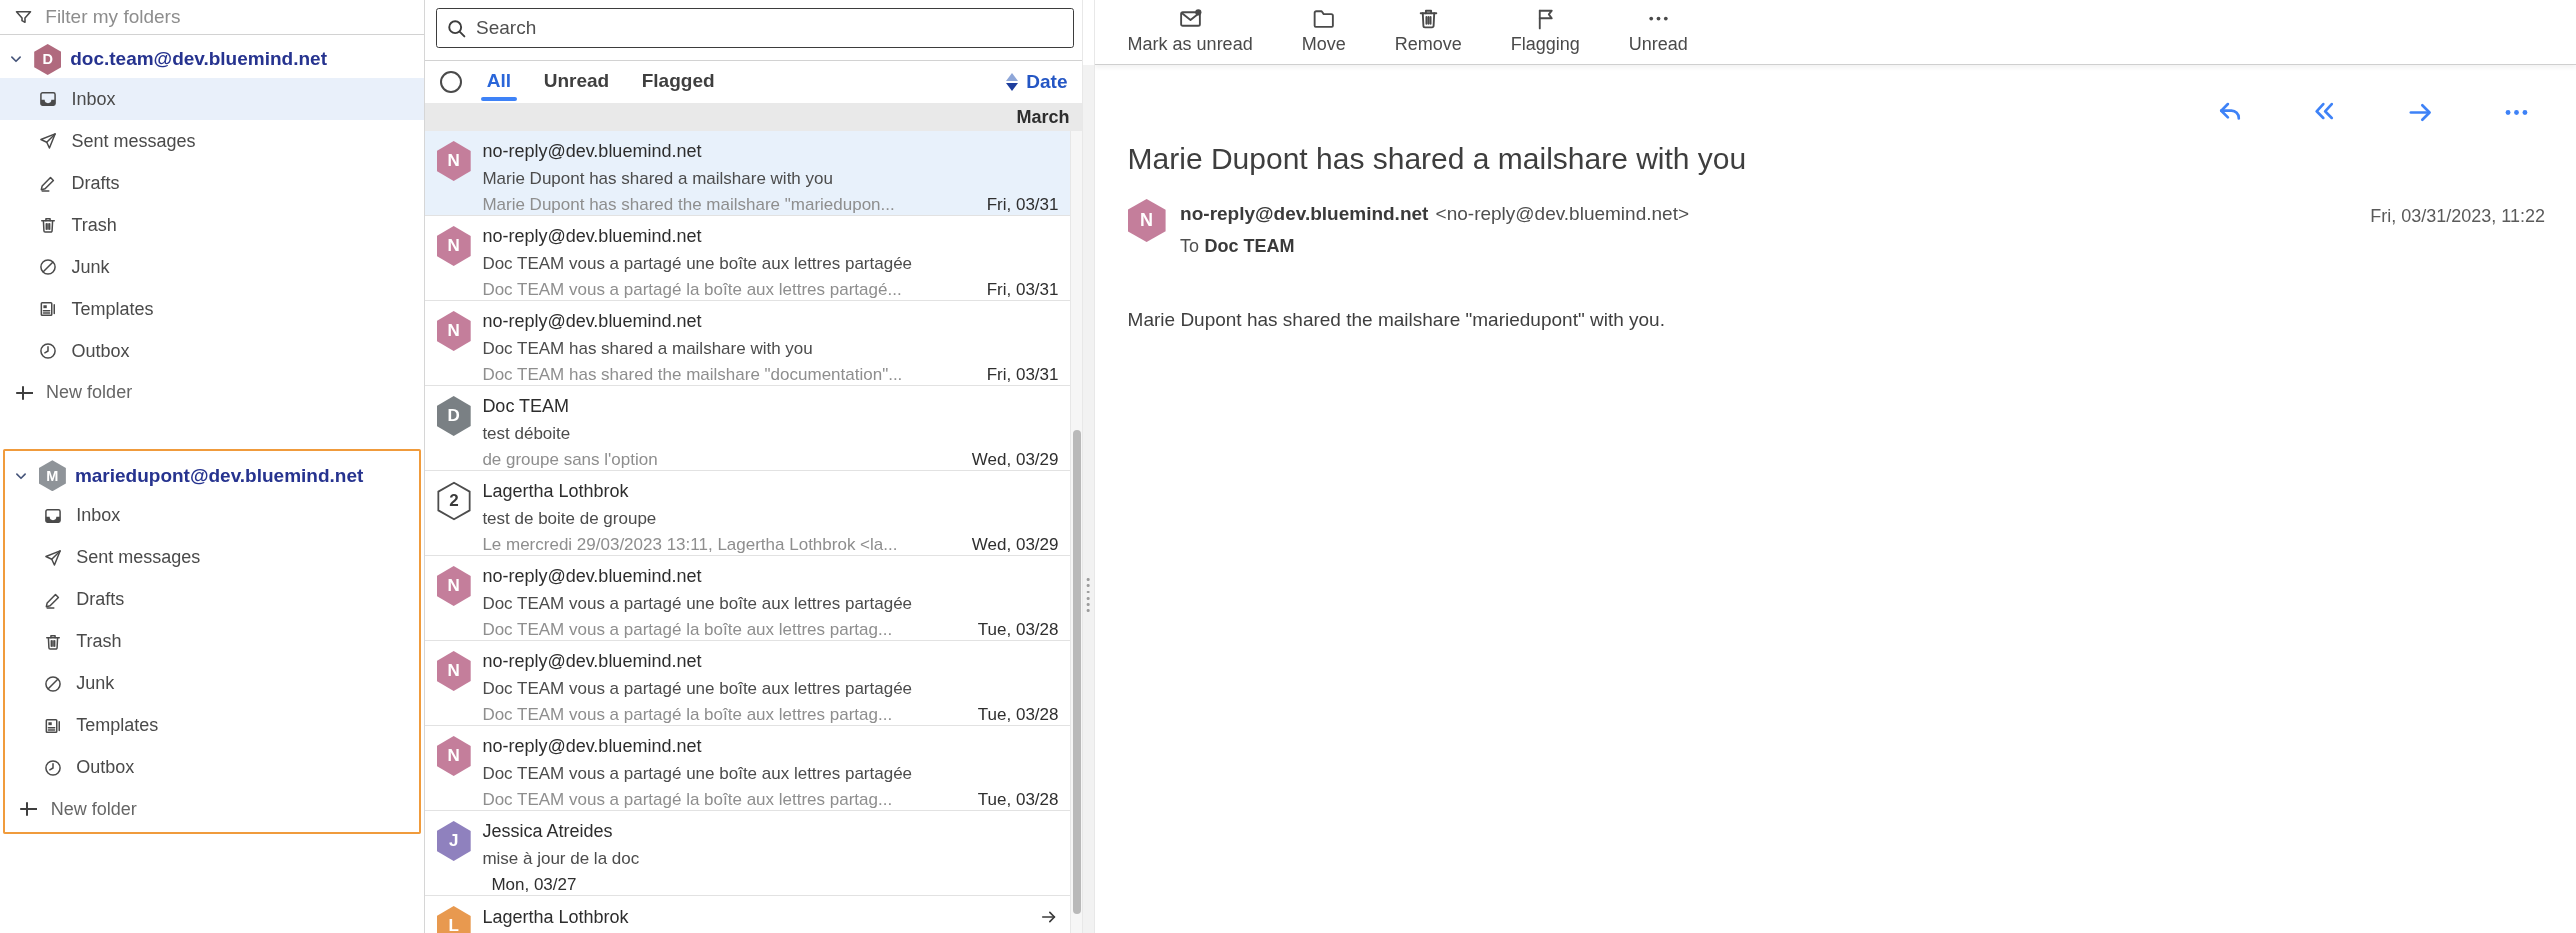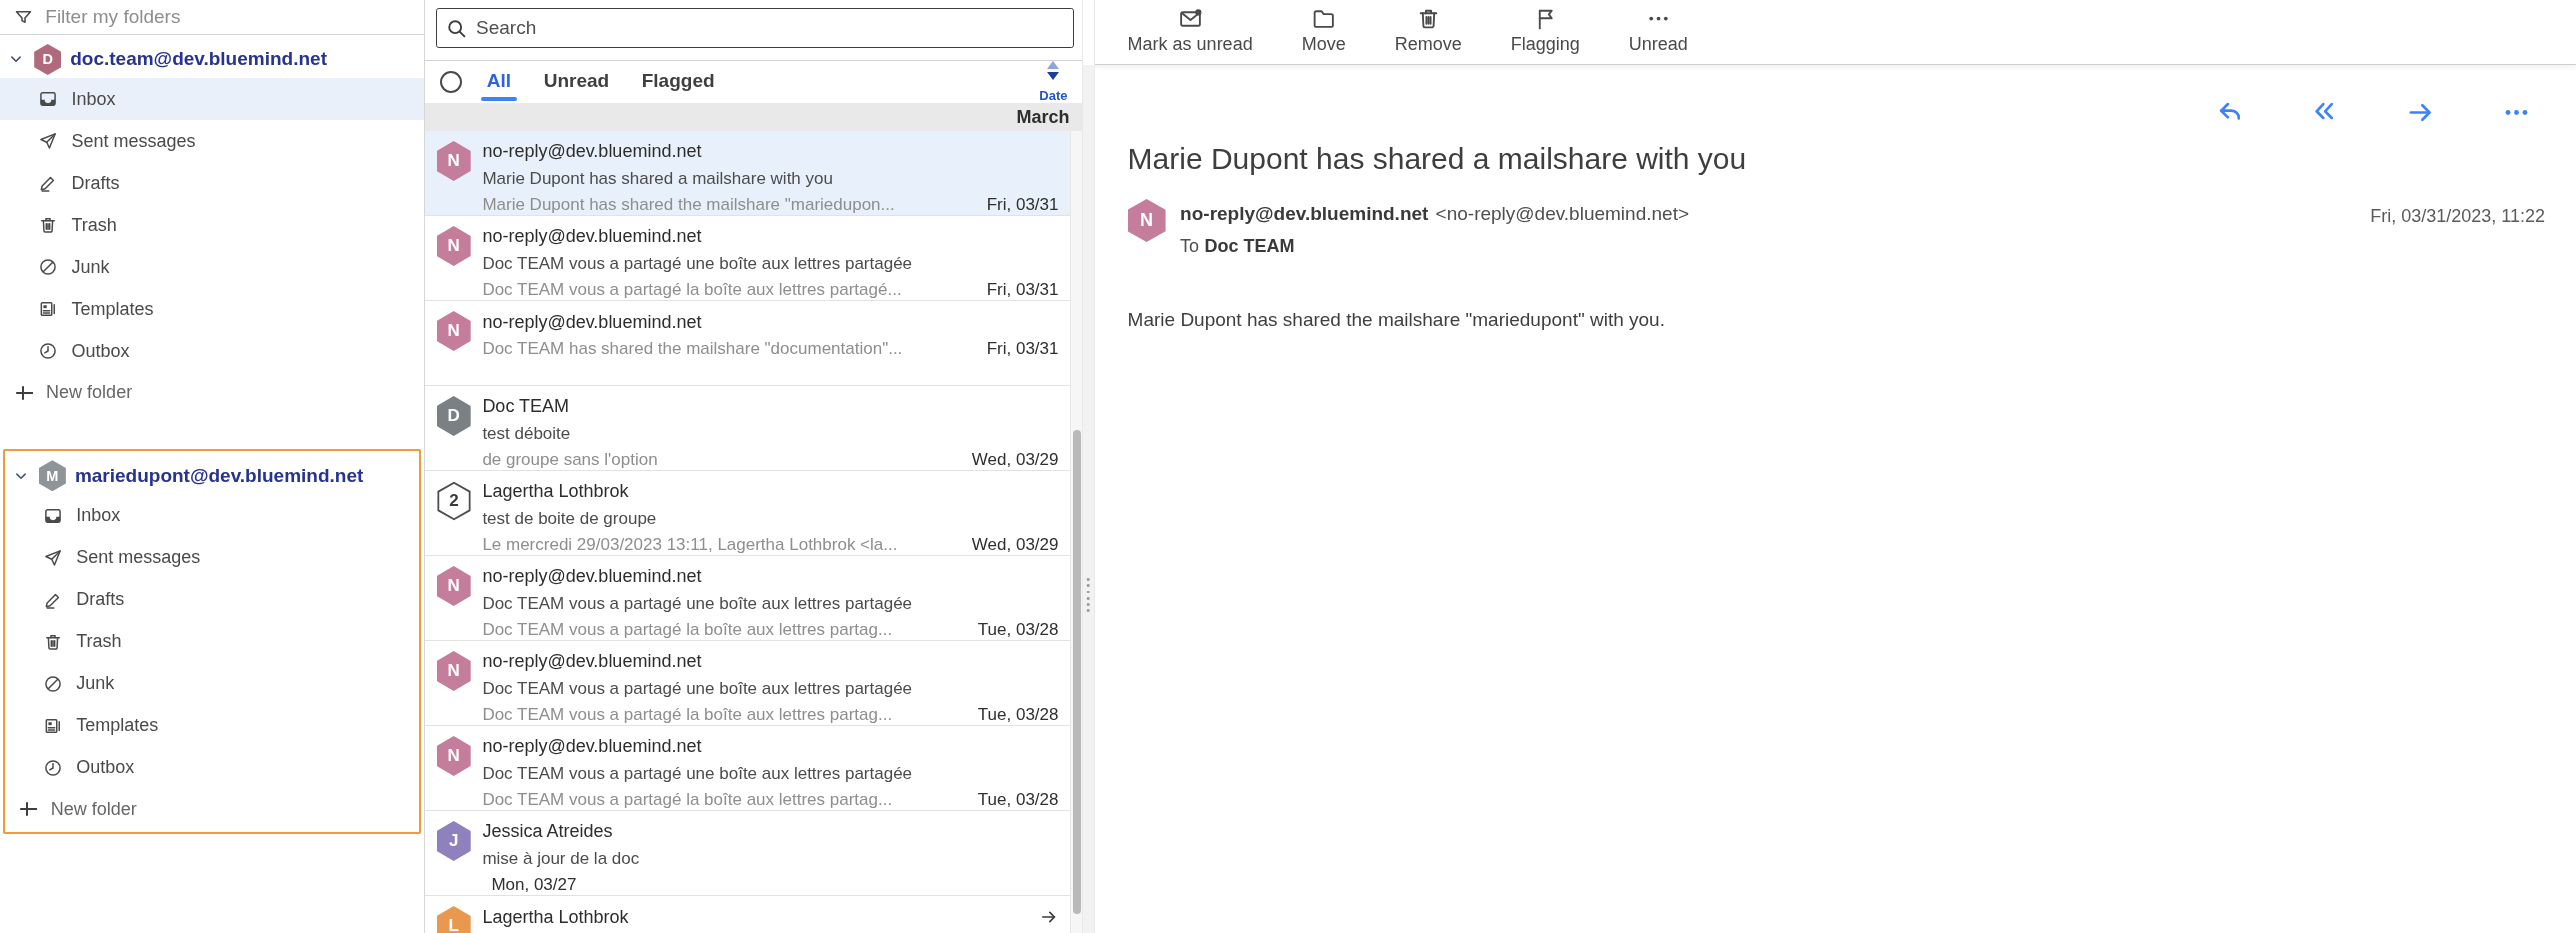--- a/index.html
+++ b/index.html
@@ -46,21 +46,21 @@
   .search-input::placeholder { color:#4f4f4f; }
 
   .list-header { height:42px; flex:none; display:flex; align-items:center; padding:0 14.5px; }
   .select-circle { width:22px; height:22px; border:2.3px solid #4a4a4a; border-radius:50%; cursor:pointer; flex:none; }
   .tabs { display:flex; gap:29px; margin-left:23.5px; }
   .tab { font-size:19px; font-weight:700; color:#3f3f3f; position:relative; padding:3.6px 1.8px 5.4px; cursor:pointer; }
   .tab.active { color:var(--tab-active,#2a66d9); }
   .tab.active::after { content:""; position:absolute; left:-4.5px; right:-4.5px; bottom:-3.6px; height:4.5px;
     border-radius:2.7px; background:var(--accent,#3e82f7); }
   .sort { margin-left:auto; display:flex; align-items:center; gap:8.1px; color:#2456c4;
-    font-weight:700; font-size:13px; cursor:pointer;flex-direction:column; }
+    font-weight:700; font-size:19px; cursor:pointer; }
   .sort-arrows { display:flex; flex-direction:column; gap:2.7px; }
   .arr-up { width:0; height:0; border-left:6.3px solid transparent; border-right:6.3px solid transparent;
     border-bottom:8.1px solid #8ea6d8; }
   .arr-down { width:0; height:0; border-left:6.3px solid transparent; border-right:6.3px solid transparent;
     border-top:8.1px solid #1e3e9d; }
   .month-header { height:28px; flex:none; background:#e9e9e9; font-size:18px; font-weight:600;
     color:#2e2e2e; text-align:right; line-height:28px; padding-right:12.6px; }
 
   .rows { flex:1; position:relative; overflow:hidden; }
   .msg { height:85px; border-bottom:0.9px solid #e2e2e2; display:flex; gap:11.7px; padding:8.1px 23.5px 0 11.7px; cursor:pointer; }
@@ -388,20 +388,21 @@
     </div>
   </div>
 
   <div class="msg">
     <div class="msg-avatar" style="background: rgb(196, 126, 155);">N</div>
     <div class="msg-main">
       <div class="m-sender">
         <span class="m-sender-text">no-reply@dev.bluemind.net</span>
 
       </div>
+      <div class="m-subject">Doc TEAM has shared a mailshare with you</div>
       <div class="m-bottom">
         <span class="m-preview">Doc TEAM has shared the mailshare "documentation"...</span>
         <span class="m-date">Fri, 03/31</span>
       </div>
     </div>
   </div>
 
   <div class="msg">
     <div class="msg-avatar" style="background: rgb(122, 128, 132);">D</div>
     <div class="msg-main">

